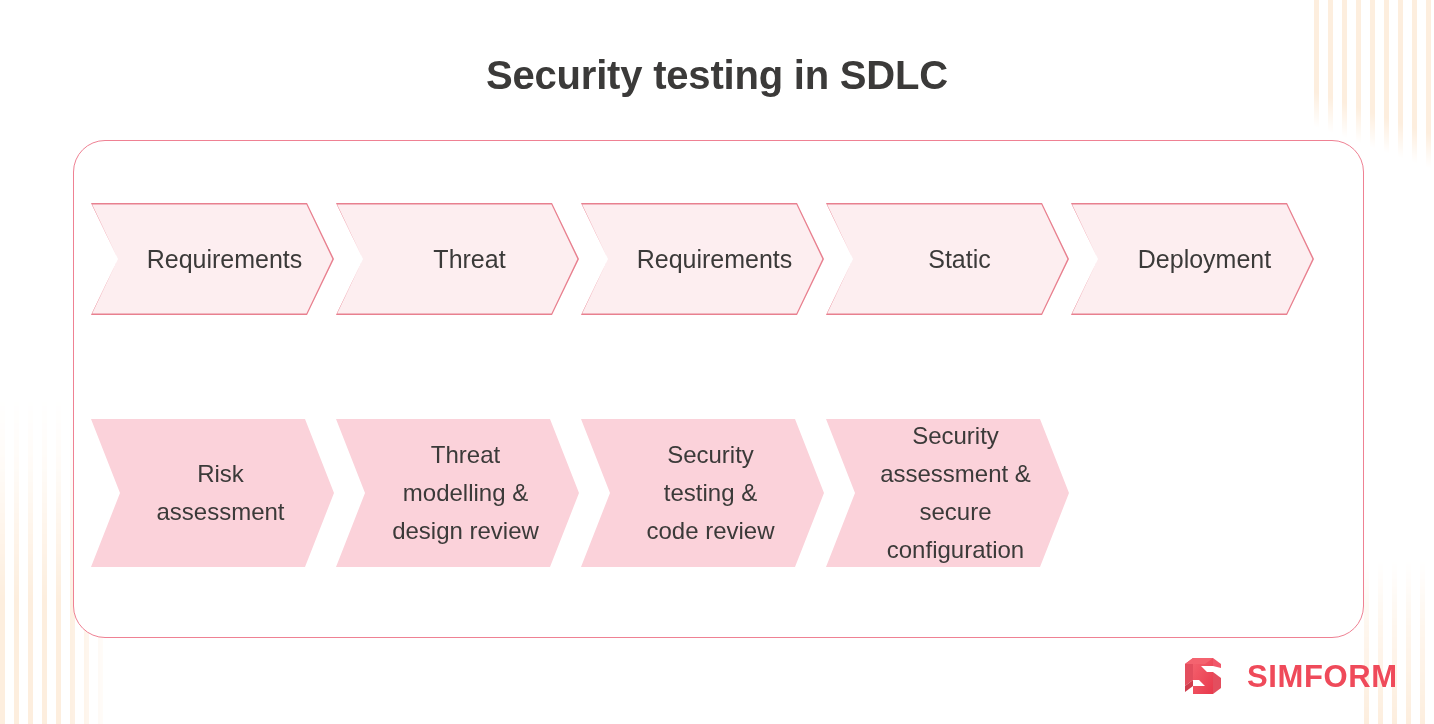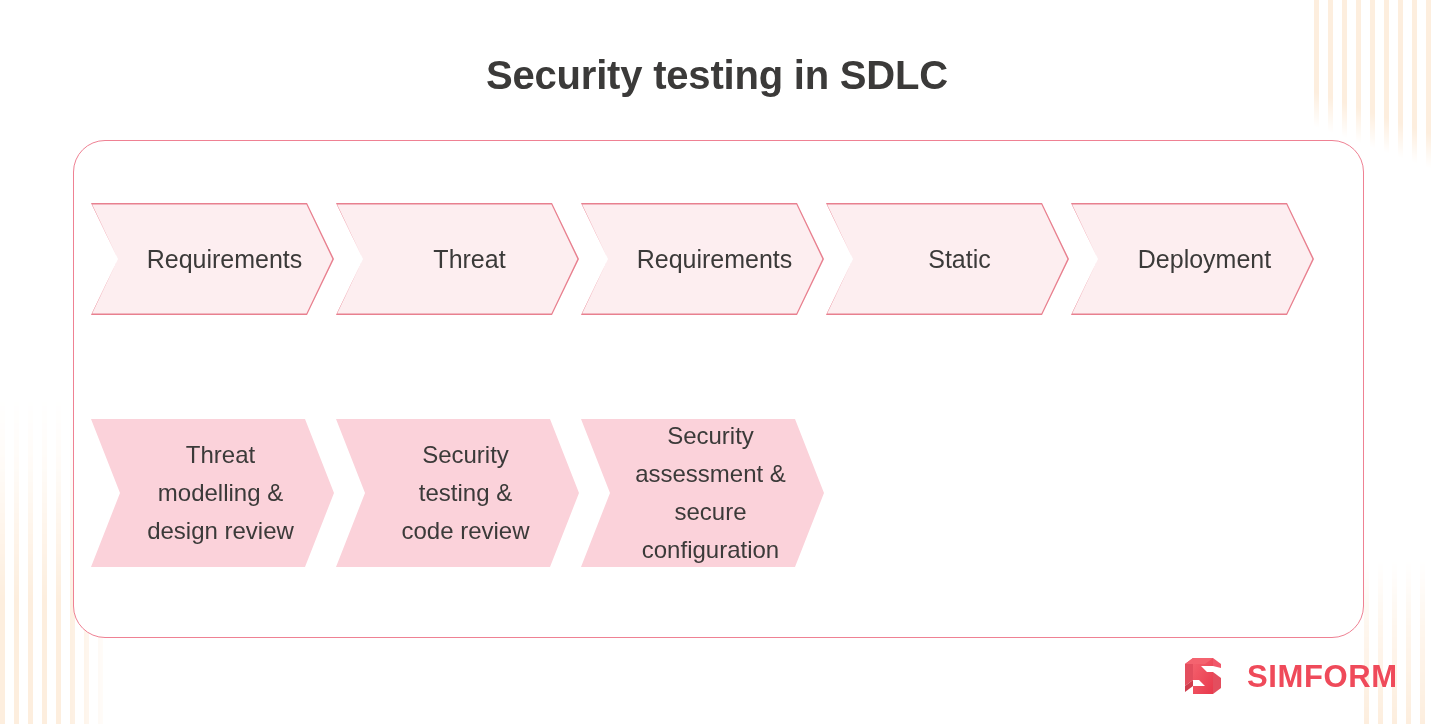--- a/index.html
+++ b/index.html
@@ -221,20 +221,25 @@
           <div class="chev-label">Static</div>
         </div>
         <div class="chevron">
           <div class="chev-shape"></div>
           <div class="chev-border"></div>
           <div class="chev-label">Deployment</div>
         </div>
       </div>
 
     <div class="chevron-row" id="chevron-row-security">
+        <div class="chevron">
+          <div class="chev-shape"></div>
+          <div class="chev-label">Risk
+assessment</div>
+        </div>
         <div class="chevron">
           <div class="chev-shape"></div>
           <div class="chev-label">Threat
 modelling &amp;
 design review</div>
         </div>
         <div class="chevron">
           <div class="chev-shape"></div>
           <div class="chev-label">Security
 testing &amp;

